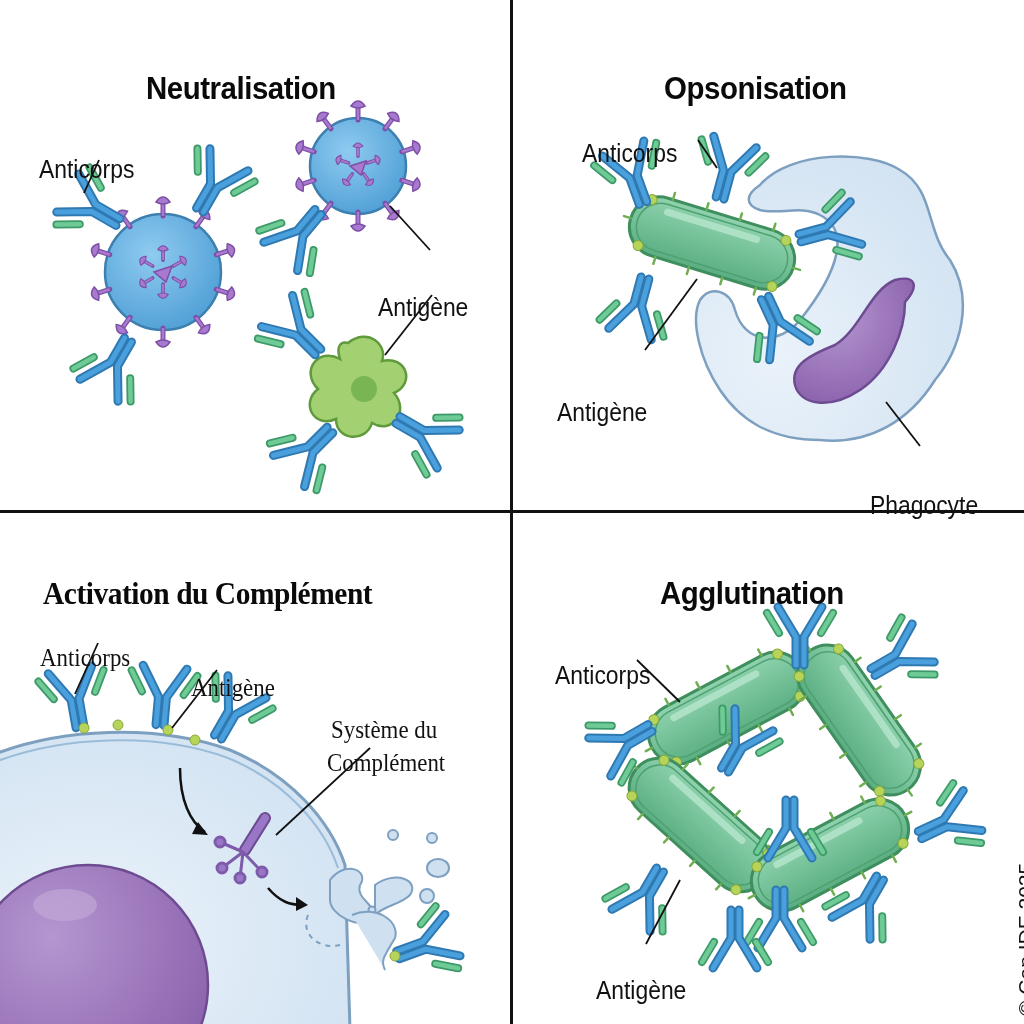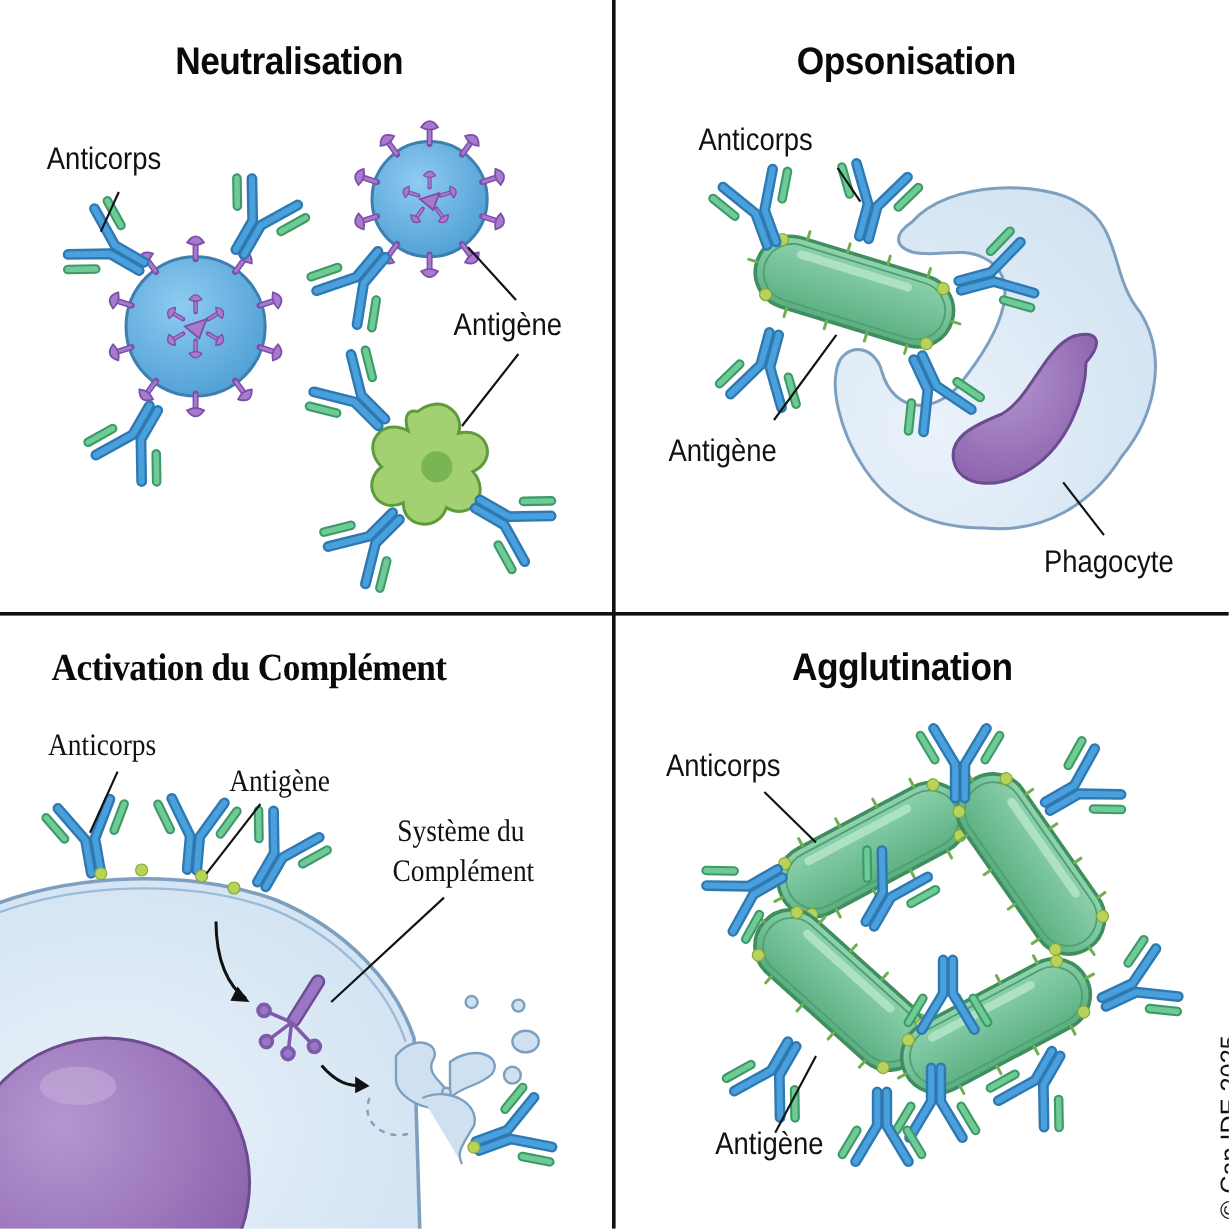--- a/index.html
+++ b/index.html
@@ -1,20 +1,20 @@
 <!DOCTYPE html>
 <html><head>
 <meta charset="utf-8">
 <style>
   html, body { margin: 0; padding: 0; background: #ffffff; }
   body { width: 1024px; height: 1024px; position: relative; overflow: hidden; font-family: "Liberation Sans", "DejaVu Sans", sans-serif; }
   .canvas { position: absolute; left: 0; top: 0; width: 1024px; height: 1024px; }
   .divider-v { position: absolute; left: 510px; top: 0; width: 3px; height: 1024px; background: #111; }
   .divider-h { position: absolute; left: 0; top: 510px; width: 1024px; height: 3px; background: #111; }
-  .panel { position: absolute; width: 510px; height: 510px; }
+  .panel { position: absolute; width: 510px; height: 510px; margin-top: 37px; }
   .panel-title { position: absolute; font-weight: bold; font-size: 32px; color: #0a0a0a; letter-spacing: -0.5px; transform: scaleX(0.92); transform-origin: left top; white-space: nowrap; }
   .label { position: absolute; font-size: 26px; color: #111; white-space: nowrap; transform: scaleX(0.88); transform-origin: left top; line-height: 1.2; }
   .copyright { position: absolute; left: 1014px; top: 1016px; font-size: 21px; color: #111; transform: rotate(-90deg); transform-origin: left top; white-space: nowrap; }
   svg.art { position: absolute; left: 0; top: 0; width: 1024px; height: 1024px; }
 </style>
 </head>
 <body>
 
 <div class="canvas">
 

